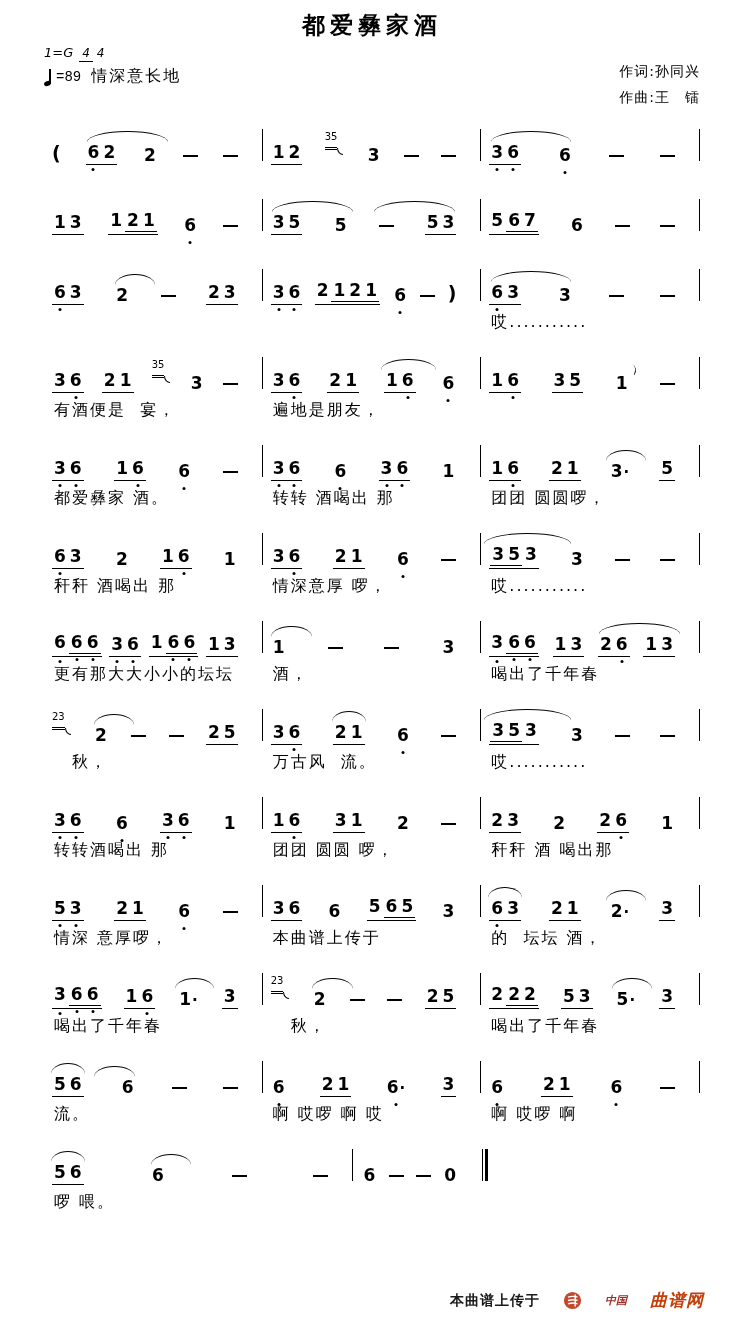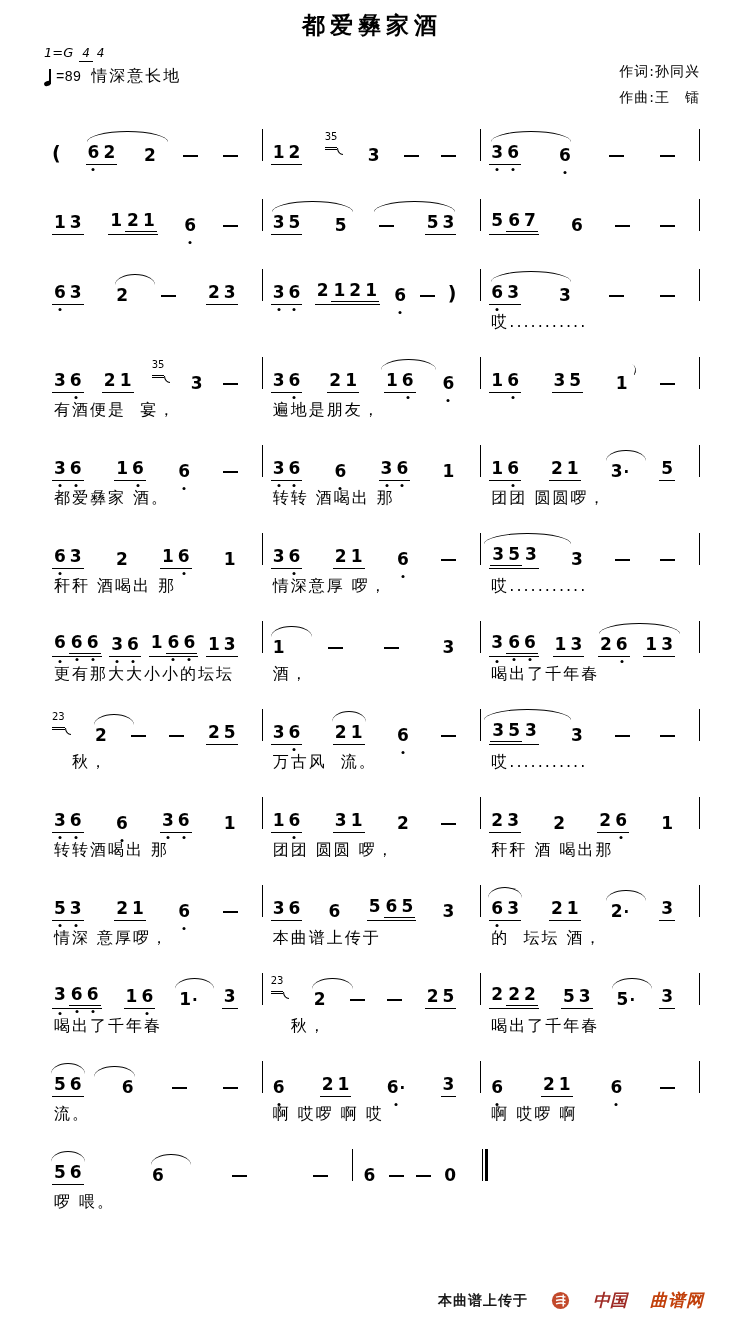--- a/index.html
+++ b/index.html
@@ -44,21 +44,21 @@
   .arc-w{left:4%;width:255%;}
   .arc-l{left:-160%;width:255%;}
   .bar{width:1px;background:#000;height:32px;margin-top:10px;flex:0 0 auto;}
   .finalbar{width:6px;height:32px;margin-top:10px;border-left:1px solid #000;border-right:3px solid #000;box-sizing:border-box;flex:0 0 auto;}
   .endspace{flex:0 0 212px;}
   .lyric{font-size:16px;height:27px;box-sizing:border-box;padding:5px 0 0 10px;letter-spacing:2px;white-space:pre;overflow:visible;}
   .lyric:empty{height:9px;padding:0;}
   
   .footer{position:absolute;right:40px;bottom:12px;display:flex;align-items:center;gap:23px;}
   .upload{font-size:14px;font-weight:bold;color:#1a1a1a;letter-spacing:1px;}
-  .site1{color:#9e2b25;font-weight:bold;font-style:italic;font-size:17px;}
+  .site1{color:#9e2b25;font-weight:bold;font-style:italic;font-size:11px;}
   .site2{color:#c2410c;font-weight:bold;font-style:italic;font-size:17px;letter-spacing:1px;}
 </style>
 </head>
 <body>
 
 <div class="page">
   <div class="title">都爱彝家酒</div>
 
   <div class="meta">
     <div class="meta-left">

